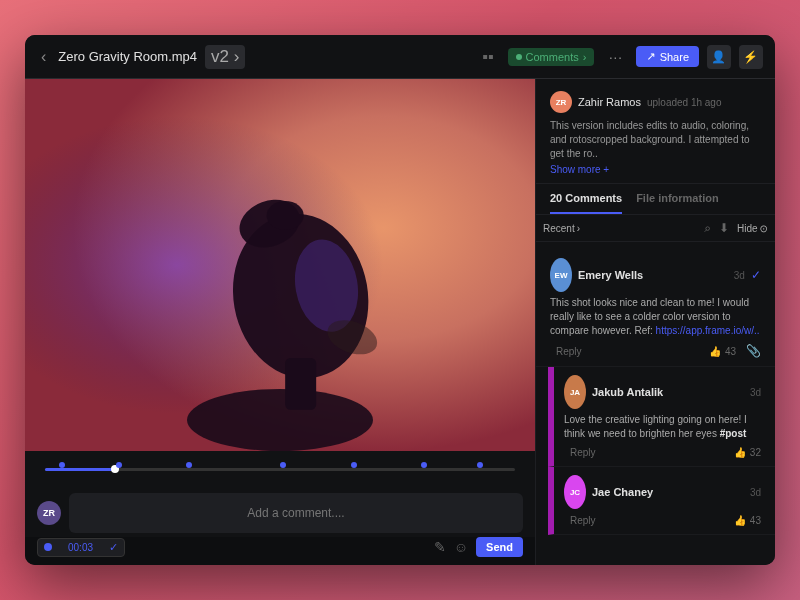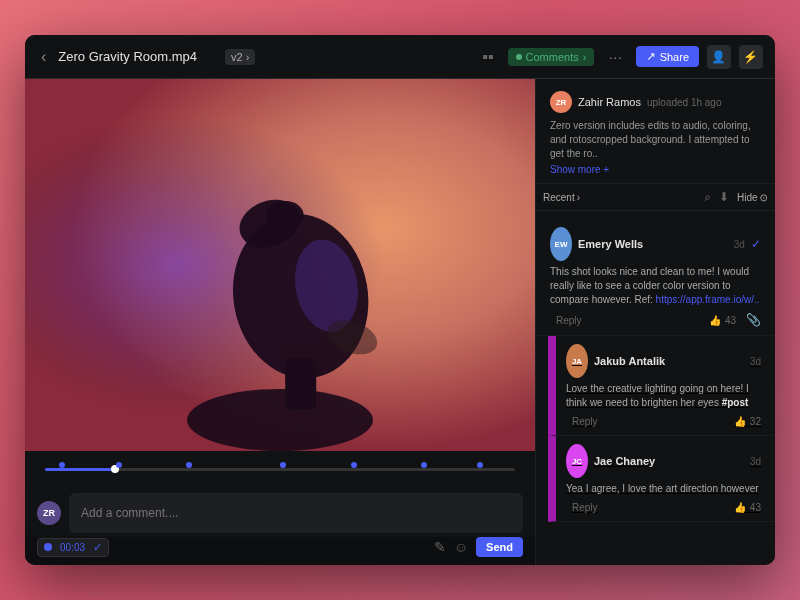--- a/index.html
+++ b/index.html
@@ -43,25 +43,24 @@
       padding: 4px;
     }
     .header-title {
       color: #e0e0e0;
       font-size: 13px;
       font-weight: 500;
     }
     .header-version {
       background: #2a2b2f;
       color: #aaa;
-      font-size: 11px;
+      font-size: 17px;
       padding: 2px 6px;
       border-radius: 4px;
       cursor: pointer;
-      margin-left: 20px;
     }
     .header-spacer { flex: 1; }
     .header-icon-btn {
       color: #666;
       font-size: 16px;
       padding: 4px 6px;
       cursor: pointer;
     }
     .header-approved {
       background: #1a4a2e;
@@ -220,21 +219,21 @@
 
     .timestamp-badge {
       background: #1e1f23;
       border: 1px solid #333;
       border-radius: 4px;
       padding: 2px 6px;
       font-size: 10px;
       color: #4a5cf6;
       display: flex;
       align-items: center;
-      gap: 8px;
+      gap: 16px;
     }
 
     .timestamp-badge-dot {
       width: 8px;
       height: 8px;
       background: #4a5cf6;
       border-radius: 50%;
     }
 
     .comment-check {
@@ -477,23 +476,22 @@
       color: #666;
       font-size: 10px;
       display: flex;
       align-items: center;
       gap: 3px;
       margin-left: auto;
     }
 
     .comment-item.indented {
       margin-left: 12px;
-      border-left: 8px solid #a21caf;
+      border-left: 6px solid #a21caf;
       padding-left: 10px;
-      text-decoration: underline;
     }
 
     .bold-text {
       color: #e0e0e0;
       font-weight: 600;
     }
   </style>
 </head>
 <body>
 
@@ -570,21 +568,21 @@
           <div style="position:absolute;top:-6px;left:50%;width:6px;height:6px;background:#4a5cf6;border-radius:50%"></div>
           <div style="position:absolute;top:-6px;left:65%;width:6px;height:6px;background:#4a5cf6;border-radius:50%"></div>
           <div style="position:absolute;top:-6px;left:80%;width:6px;height:6px;background:#4a5cf6;border-radius:50%"></div>
           <div style="position:absolute;top:-6px;left:92%;width:6px;height:6px;background:#4a5cf6;border-radius:50%"></div>
         </div>
       </div>
 
       <div style="background:#111214;padding:6px 12px 4px;display:flex;align-items:center;gap:8px;">
         <div class="comment-avatar">ZR</div>
         <div class="comment-input-wrapper">
-          <input class="comment-input" style="width: 100%;" placeholder="Add a comment....">
+          <input class="comment-input" style="width: 100%; text-align: center;" placeholder="Add a comment....">
         </div>
       </div>
       <div class="comment-bottom-bar">
         <div class="timestamp-badge">
           <span class="timestamp-badge-dot"></span>
           <span>00:03</span>
           <span class="comment-check">✓</span>
         </div>
         <div class="comment-actions-right">
           <span class="action-icon">✎</span>
@@ -598,24 +596,28 @@
 
       <div class="comments-header-info">
         <div class="uploader-info">
           <div class="uploader-avatar">ZR</div>
           <span class="uploader-name">Zahir Ramos</span>
           <span class="uploader-time">
             <span>uploaded</span>
             <span>1h ago</span>
           </span>
         </div>
-        <div class="version-desc">Zero version includes edits to audio, coloring, and rotoscropped background. I attempted to get the ro..</div>
+        <div class="version-desc">This version includes edits to audio, coloring, and rotoscropped background. I attempted to get the ro..</div>
         <span class="show-more">Show more +</span>
       </div>
 
+      <div class="comments-tabs">
+        <div class="comments-tab">20 Comments</div>
+        <div class="comments-tab inactive">File information</div>
+      </div>
 
       <div class="comments-toolbar">
         <div class="comments-filter">
           <span>Recent</span>
           <span> ›</span>
         </div>
         <div class="comments-toolbar-icons">
           <span class="toolbar-icon">⌕</span>
           <span class="toolbar-icon">⬇</span>
           <div class="hide-btn">
@@ -659,23 +661,20 @@
             <span class="like-count">👍 32</span>
           </div>
         </div>
 
         <div class="comment-item indented">
           <div class="comment-user-row">
             <div class="comment-user-avatar avatar-jae">JC</div>
             <span class="comment-user-name">Jae Chaney</span>
             <span class="comment-user-time">3d</span>
           </div>
-          <div class="comment-text">
-            Yea I agree, I love the art direction however
-          </div>
           <div class="comment-footer">
             <span class="reply-btn">Reply</span>
             <span class="like-count">👍 43</span>
           </div>
         </div>
 
       </div>
     </div>
   </div>
 </div>

